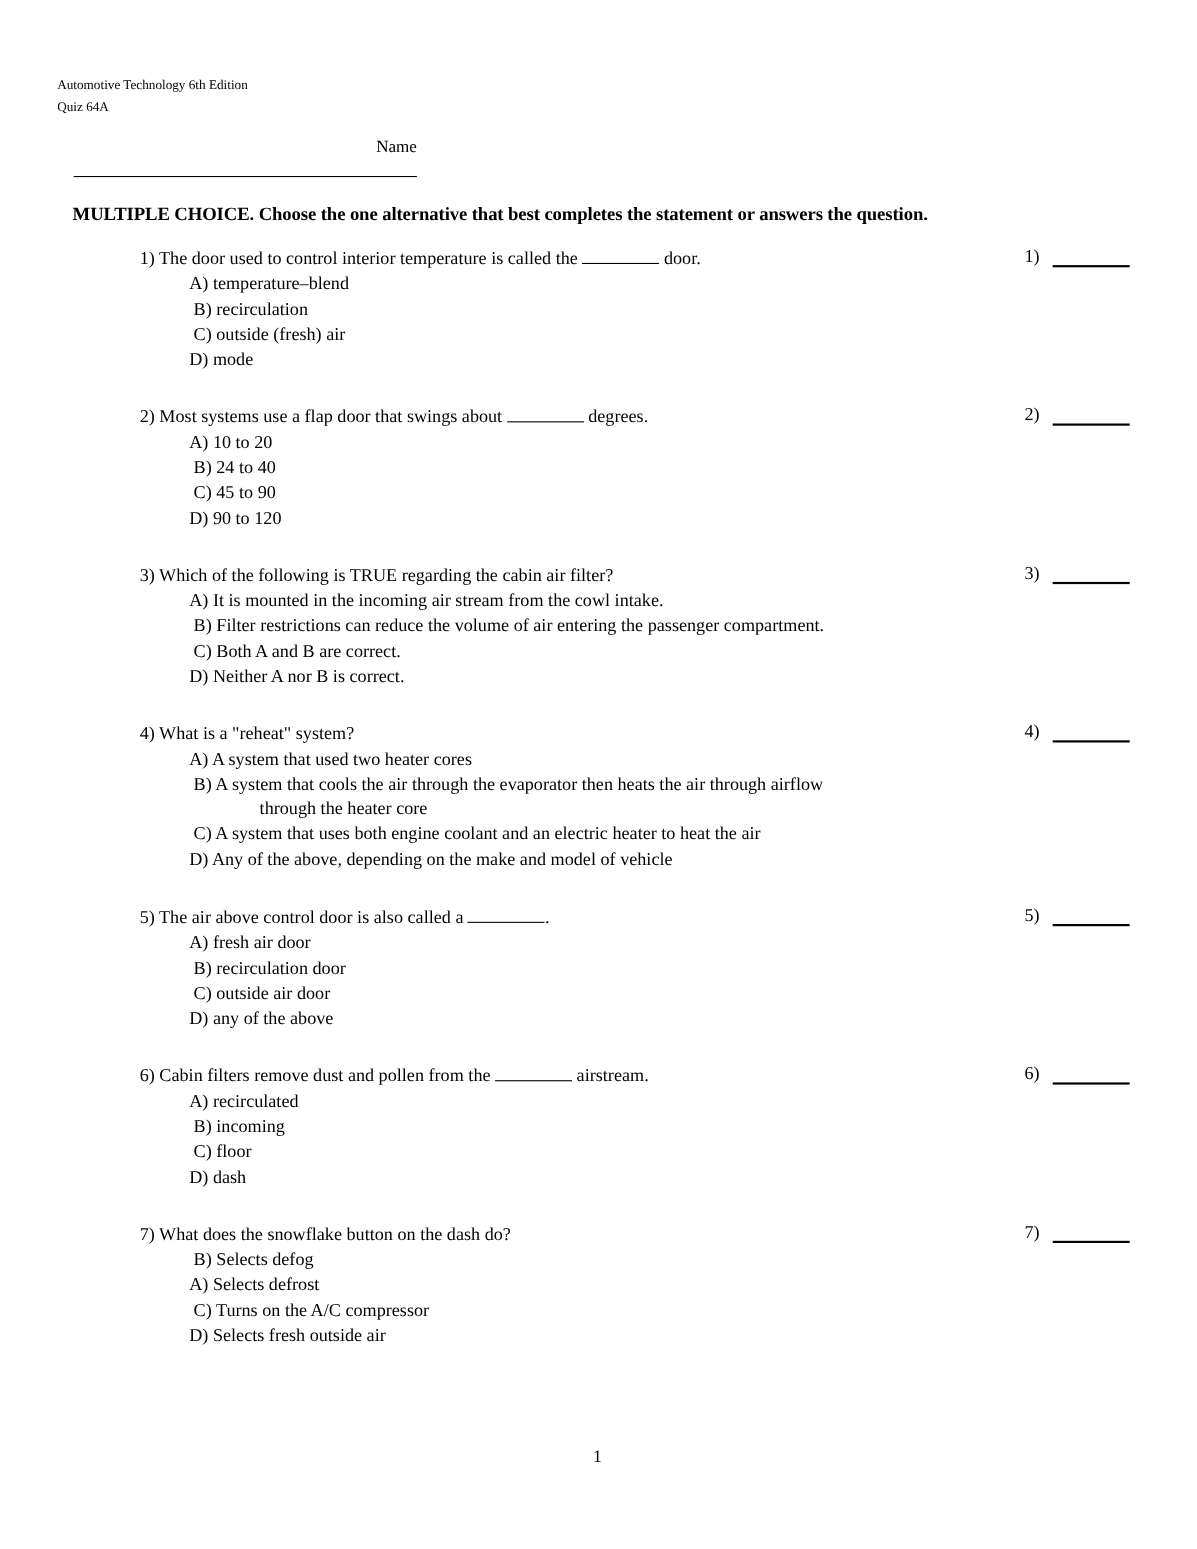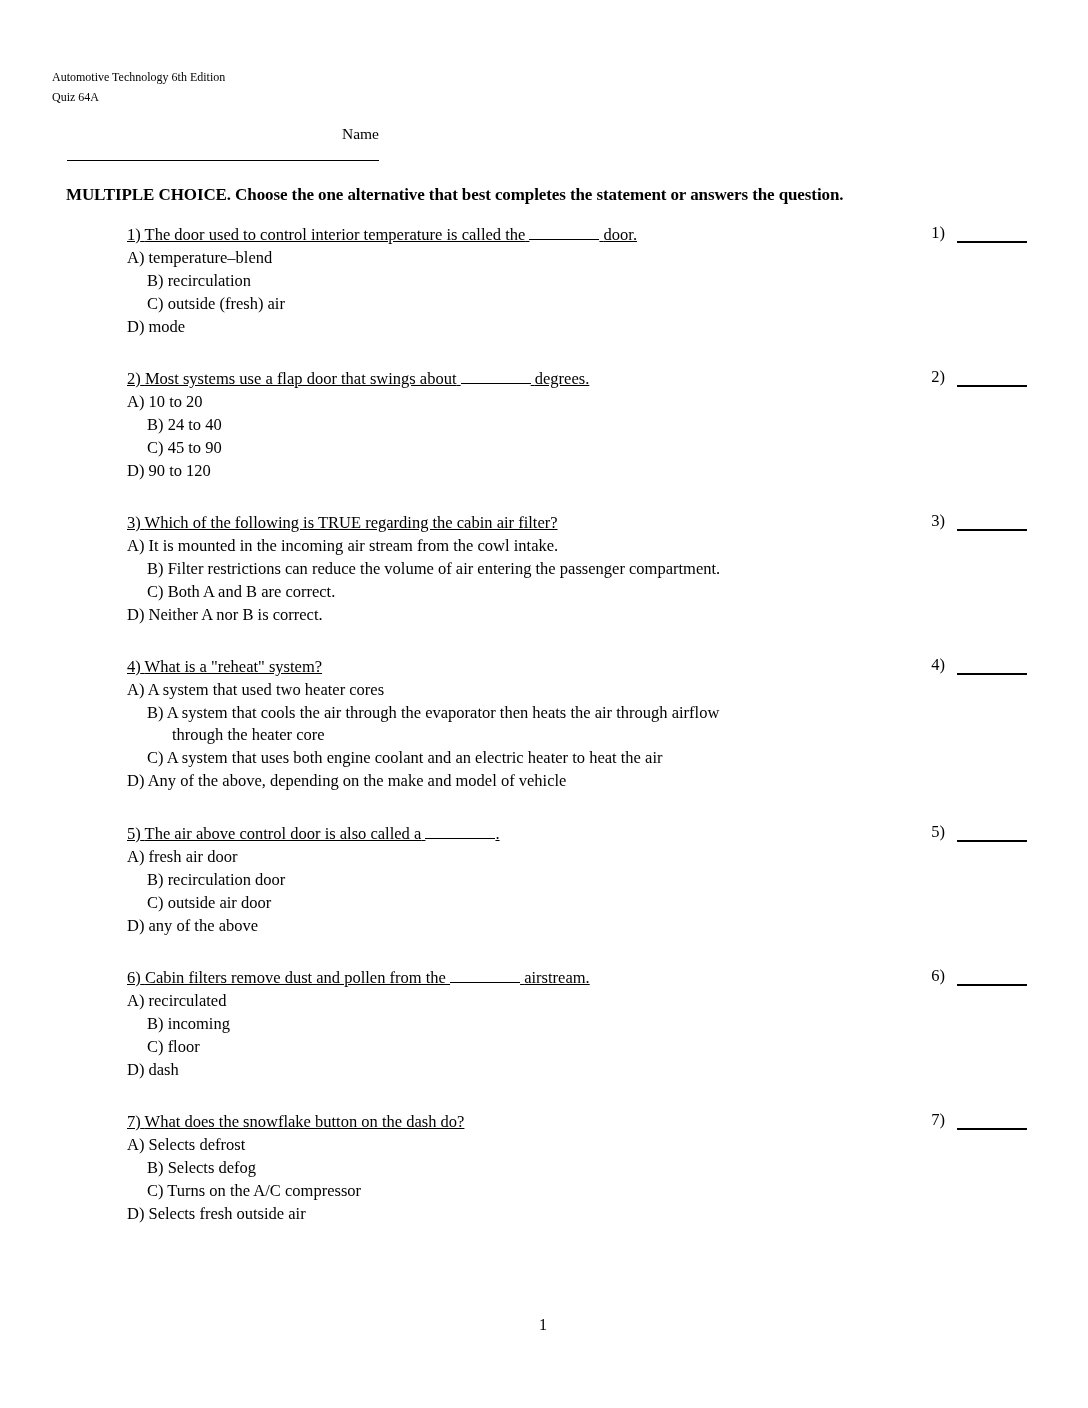--- a/index.html
+++ b/index.html
@@ -3,24 +3,24 @@
 <meta charset="utf-8">
 <style>
   html, body { margin: 0; padding: 0; background: #ffffff; }
   body { width: 1088px; height: 1408px; position: relative; overflow: hidden; color: #000; }
   .serif { font-family: "Liberation Serif", "DejaVu Serif", serif; }
   .header { position: absolute; left: 52px; top: 67px; font-size: 12px; line-height: 20px; }
   .name-row { position: absolute; left: 66px; top: 125px; font-size: 15.5px; display: flex; align-items: flex-end; flex-direction: column; }
   .name-line { display: inline-block; width: 312px; border-bottom: 1px solid #000; height: 17px; margin-left: 1px; }
   .instructions { position: absolute; left: 66px; top: 185px; font-size: 17px; font-weight: bold; white-space: nowrap; letter-spacing: -0.1px; }
   .question { position: absolute; left: 127px; width: 900px; font-size: 16.5px; }
-  .q-stem { height: 23px; line-height: 23px; white-space: nowrap; text-decoration: underline; }
-  .q-choice { line-height: 23px; white-space: nowrap; }
-  .q-choice.indent1 { margin-left: 20px; }
-  .cont { margin-left: 45px; line-height: 22px; }
+  .q-stem { height: 23px; line-height: 23px; white-space: nowrap; }
+  .q-choice { margin-left: 45px; line-height: 23px; white-space: nowrap; }
+  .q-choice.indent1 { margin-left: 49px; }
+  .cont { margin-left: 109px; line-height: 22px; }
   .blank-inline { display: inline-block; width: 70px; border-bottom: 1px solid #000; height: 14px; vertical-align: baseline; }
   .answer-slot { position: absolute; right: 0; top: 0; display: flex; align-items: flex-end; }
   .answer-num { font-size: 16.5px; margin-right: 12px; }
   .answer-line { display: inline-block; width: 70px; border-bottom: 2px solid #000; height: 16px; }
   .page-number { position: absolute; left: 539px; top: 1316px; font-size: 16px; }
 </style>
 </head>
 <body class="serif">
 
 <div class="header">
@@ -131,22 +131,22 @@
     <span class="answer-num">6)</span>
     <span class="answer-line"></span>
   </div>
 </div>
 
 <div class="question" style="top:1110px">
   <div class="q-stem">
     <span>7)</span>
     <span>What does the snowflake button on the dash do?</span>
   </div>
+  <div class="q-choice indent1">B) Selects defog</div>
   <div class="q-choice">A) Selects defrost</div>
-  <div class="q-choice indent1">B) Selects defog</div>
   <div class="q-choice indent1">C) Turns on the A/C compressor</div>
   <div class="q-choice">D) Selects fresh outside air</div>
   <div class="answer-slot">
     <span class="answer-num">7)</span>
     <span class="answer-line"></span>
   </div>
 </div>
 
 <div class="page-number">1</div>
 

